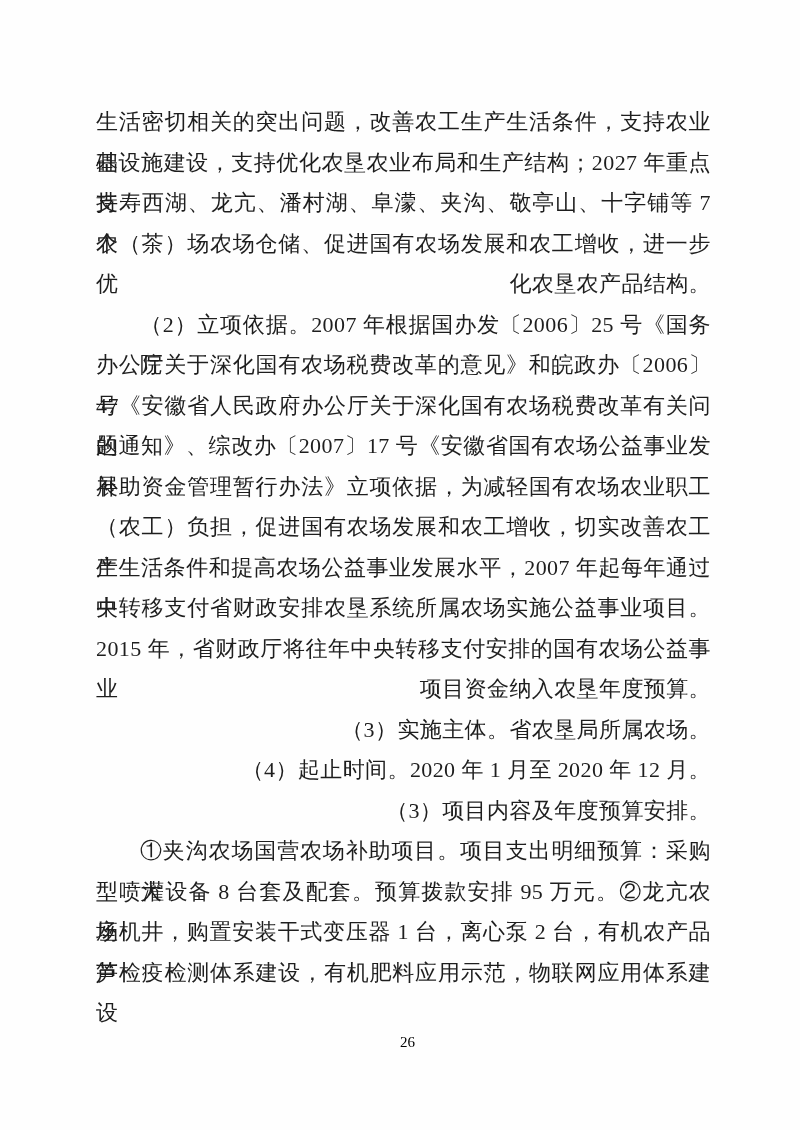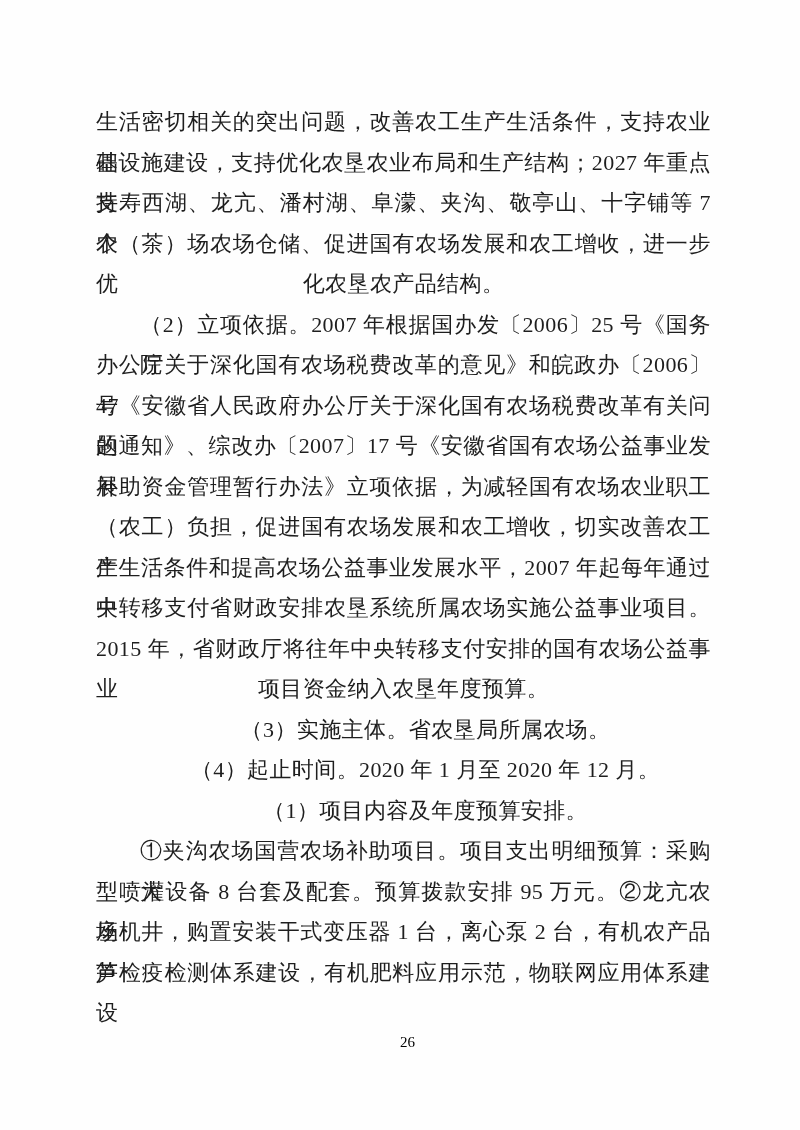--- a/index.html
+++ b/index.html
@@ -26,21 +26,21 @@
   .paragraph {
     margin: 0;
     padding: 0;
   }
   .line {
     font-size: 22px;
     line-height: 40.5px;
     height: 40.5px;
     white-space: normal;
     letter-spacing: 0.4px;
-    text-align: center;
+    text-align: right;
   }
   .line.j {
     text-align: justify;
     text-align-last: justify;
   }
   .line.indent {
     padding-left: 44px;
   }
   .footer {
     position: absolute;
@@ -82,21 +82,21 @@
 
     <div class="paragraph">
       <div class="line indent">（3）实施主体。省农垦局所属农场。</div>
     </div>
 
     <div class="paragraph">
       <div class="line indent">（4）起止时间。2020 年 1 月至 2020 年 12 月。</div>
     </div>
 
     <div class="paragraph">
-      <div class="line indent">（1）项目内容及年度预算安排。</div>
+      <div class="line indent">（3）项目内容及年度预算安排。</div>
     </div>
 
     <div class="paragraph">
       <div class="line j indent">①夹沟农场国营农场补助项目。项目支出明细预算：采购大</div>
       <div class="line j">型喷灌设备 8 台套及配套。预算拨款安排 95 万元。②龙亢农场</div>
       <div class="line j">座机井，购置安装干式变压器 1 台，离心泵 2 台，有机农产品芦</div>
       <div class="line j">笋检疫检测体系建设，有机肥料应用示范，物联网应用体系建设</div>
     </div>
 
   </div>

